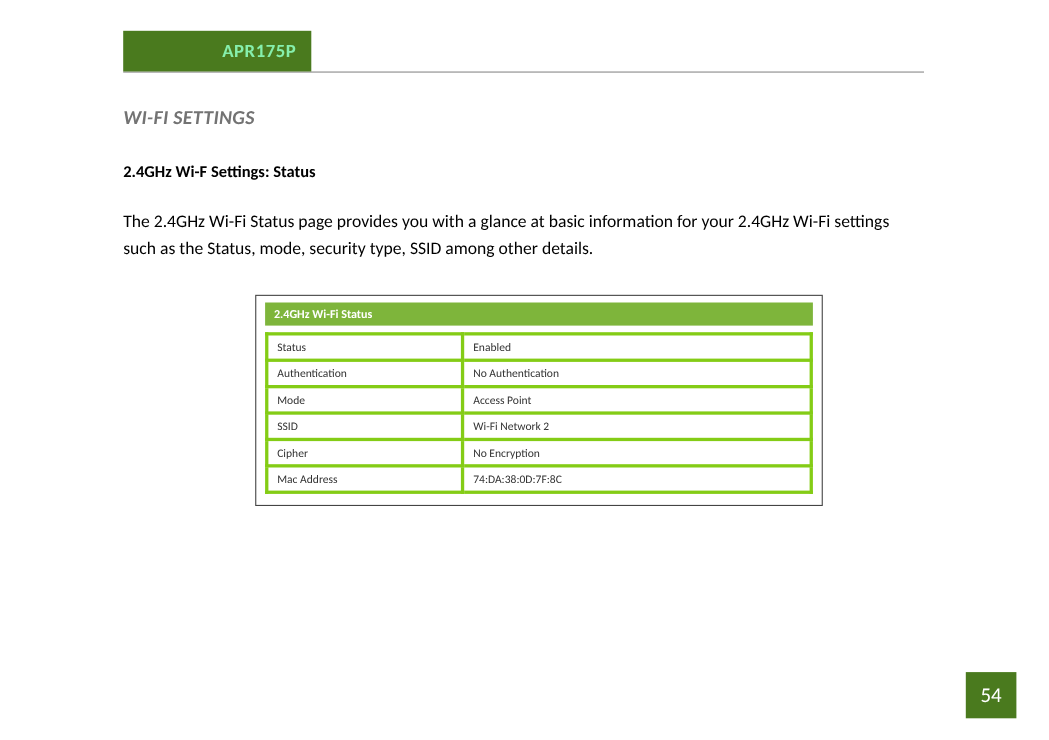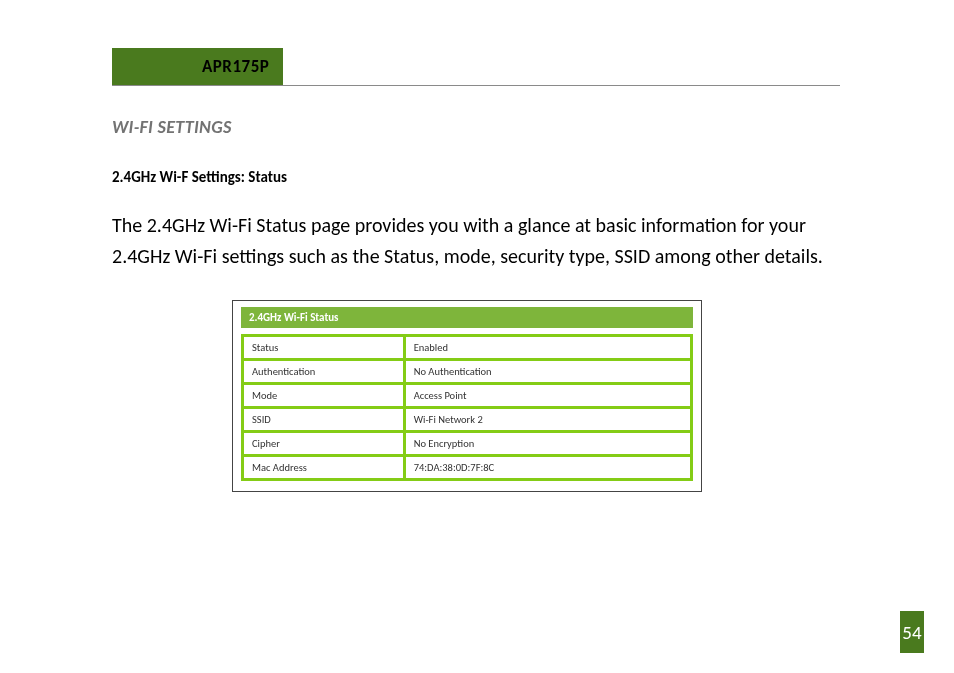--- a/index.html
+++ b/index.html
@@ -15,26 +15,25 @@
     padding: 28px 96px 0 112px;
   }
   .header-row {
     display: flex;
     align-items: stretch;
     border-bottom: 1px solid #8a8a8a;
     width: 728px;
   }
   .model-badge {
     background: #4a7a1e;
-    color: #000000;
+    color: #86efac;
     font-weight: 700;
     font-size: 17px;
     padding: 8px 14px 8px 90px;
     letter-spacing: 0.5px;
-    margin-top: 20px;
   }
   .guide-title {
     font-weight: 700;
     font-size: 17px;
     padding: 8px 0 8px 10px;
     letter-spacing: 0.3px;
   }
   .section-title {
     color: #737373;
     font-style: italic;
@@ -42,28 +41,28 @@
     font-size: 18px;
     margin-top: 30px;
     letter-spacing: 0.3px;
   }
   .sub-title {
     font-weight: 700;
     font-size: 15px;
     margin-top: 30px;
   }
   .body-text {
-    font-size: 20px;
+    font-size: 16px;
     line-height: 1.55;
     margin-top: 24px;
     max-width: 720px;
   }
   .figure-wrap {
     margin: 28px 0 0 120px;
-    width: 470px;
+    width: 516px;
     border: 1px solid #444;
     padding: 6px 8px 10px 8px;
     background: #fff;
   }
   .fig-header {
     background: #7eb53b;
     color: #ffffff;
     font-weight: 700;
     font-size: 11px;
     padding: 4px 8px;
@@ -79,21 +78,21 @@
     border: 3px solid #84cc16;
     padding: 4px 8px;
   }
   .fig-table td:first-child {
     width: 36%;
   }
   .page-number-box {
     position: absolute;
     right: 30px;
     bottom: 20px;
-    width: 24px;
+    width: 46px;
     height: 42px;
     background: #4a7a1e;
     color: #ffffff;
     font-size: 19px;
     display: flex;
     align-items: center;
     justify-content: center;
   }
 </style>
 </head>

